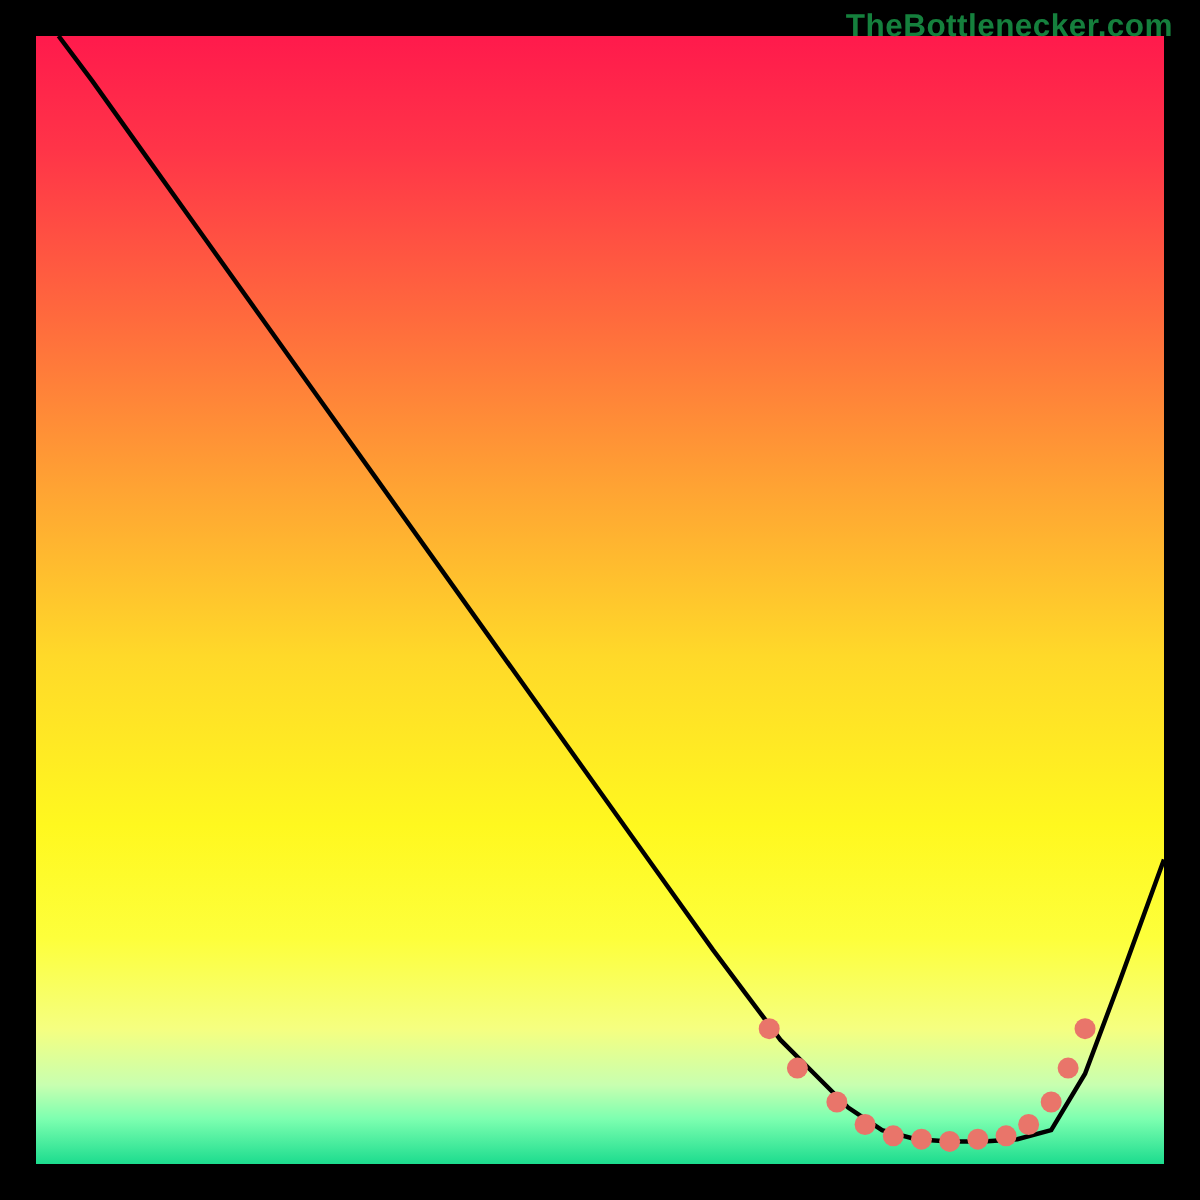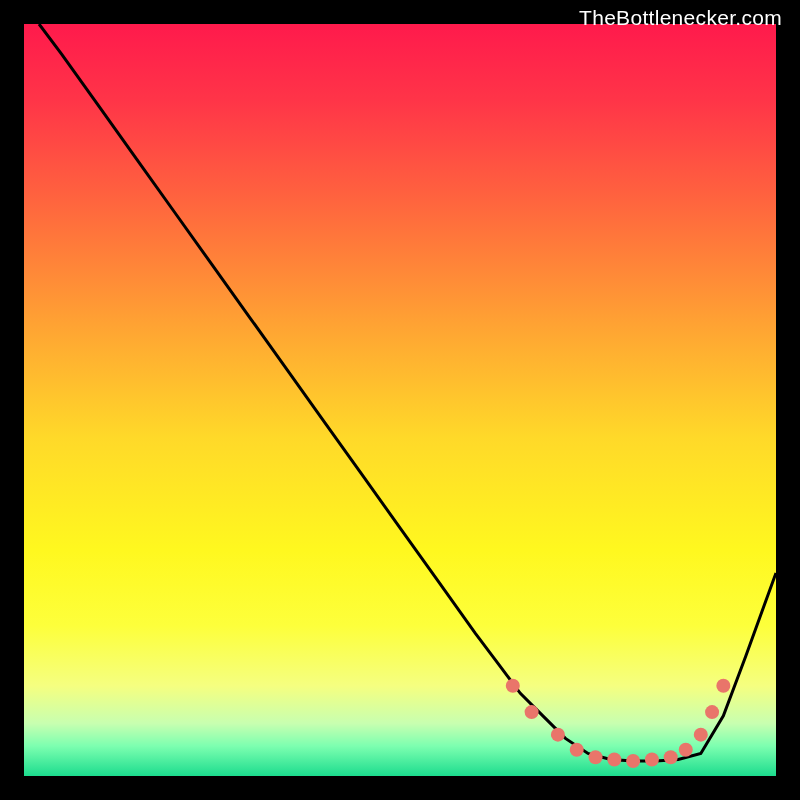--- a/index.html
+++ b/index.html
@@ -7,23 +7,23 @@
     width: 800px;
     height: 800px;
     background: #000;
     position: relative;
     font-family: Arial, sans-serif;
   }
   .watermark {
     position: absolute;
     top: 6px;
     right: 18px;
-    color: #ffffff;
+    color: #15803d;
     font-size: 21px;
-    font-weight: normal;
+    font-weight: bold;
     letter-spacing: 0.3px;
     z-index: 10;
   }
   .plot-area {
     position: absolute;
     left: 24px;
     top: 24px;
     width: 752px;
     height: 752px;
   }

